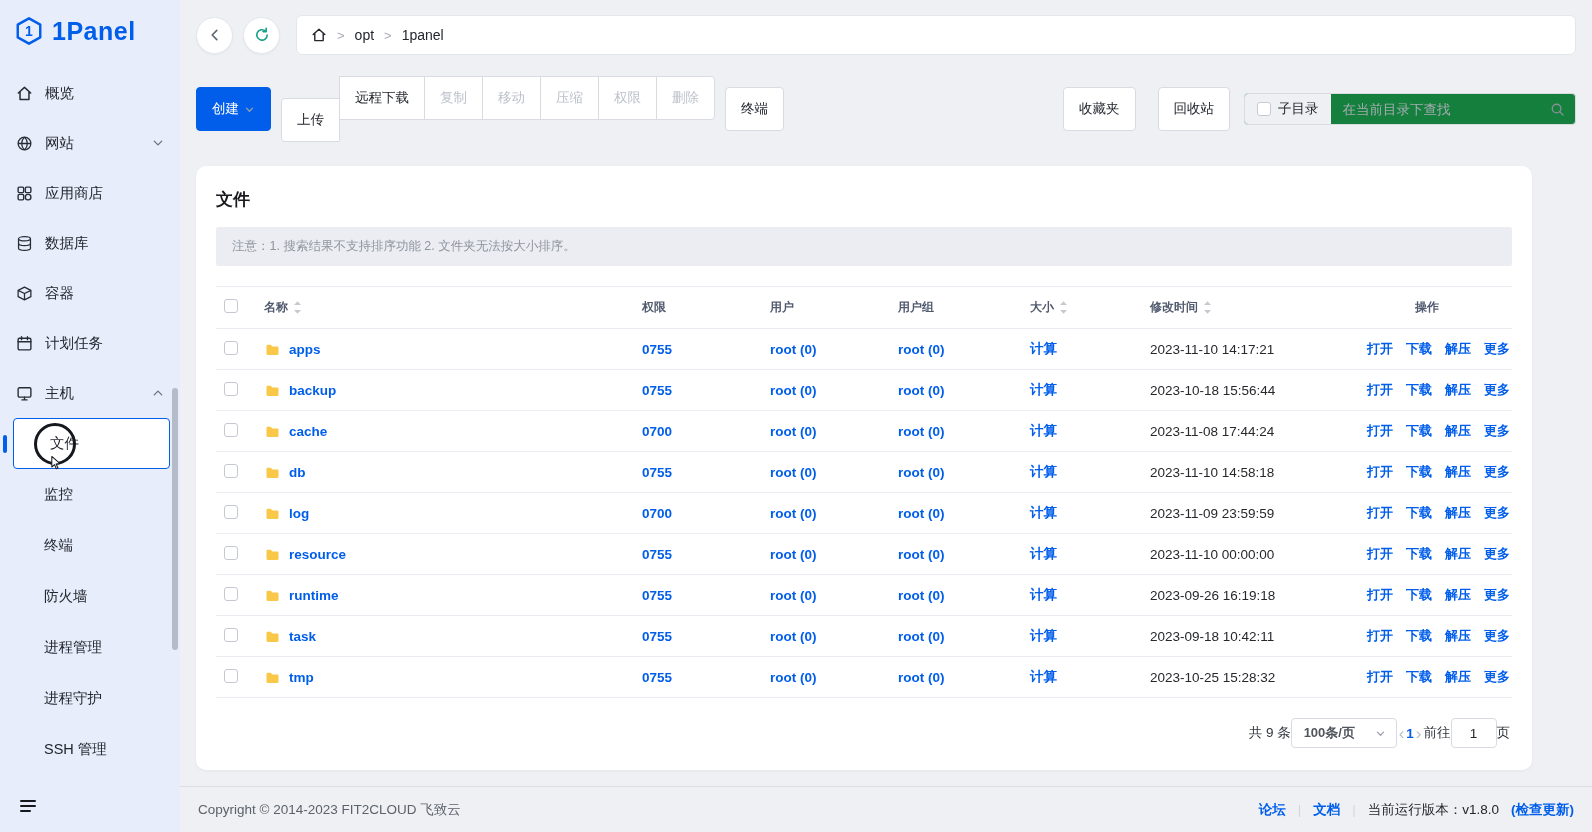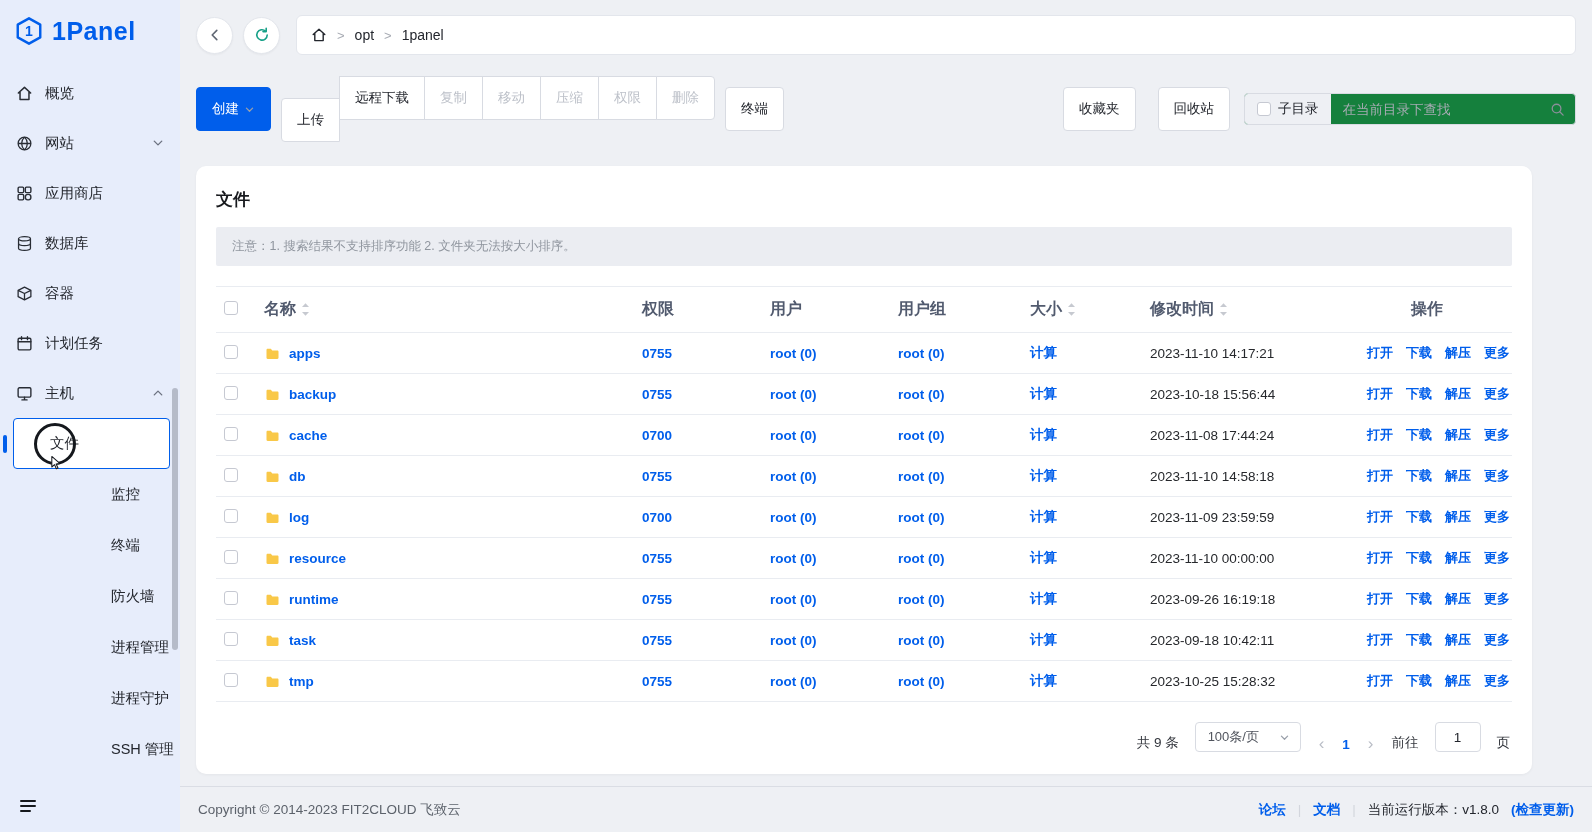--- a/index.html
+++ b/index.html
@@ -11,21 +11,21 @@
   .sidebar { position:relative; width:180px; flex:0 0 180px; background:#e7edfb; display:flex; flex-direction:column; }
   .logo { height:62px; display:flex; align-items:center; gap:8px; padding:0 14px; cursor:pointer; flex:0 0 auto; }
   .logo svg { width:30px; height:30px; }
   .logo-text { font-size:25px; font-weight:bold; color:#005eeb; letter-spacing:.5px; }
   .menu { flex:1; padding-top:6px; overflow:hidden; }
   .menu-item { position:relative; height:50px; display:flex; align-items:center; gap:12px; padding:0 16px; font-size:14.5px; cursor:pointer; color:#23262d; }
   .mi-icon { width:17px; height:17px; display:flex; color:#282c34; flex:0 0 auto; }
   .mi-icon svg { width:17px; height:17px; }
   .chev { margin-left:auto; color:#6b7280; display:flex; }
   .chev svg { width:12px; height:12px; }
-  .submenu-item { position:relative; height:51px; display:flex; align-items:center; padding-left:72px; font-size:14.5px; cursor:pointer; color:#23262d;margin-left:39px; }
+  .submenu-item { position:relative; height:51px; display:flex; align-items:center; padding-left:44px; font-size:14.5px; cursor:pointer; color:#23262d; }
   .submenu-item.active { background:#fff; border:1px solid #005eeb; border-radius:4px; margin:0 10px 0 13px; padding-left:36px; }
   .submenu-item.active::before { content:""; position:absolute; left:-11px; top:50%; transform:translateY(-50%); width:4px; height:18px; background:#005eeb; border-radius:2px; }
   .click-ring { position:absolute; left:20px; top:50%; transform:translateY(-50%); width:42px; height:42px; border:3px solid #15181d; border-radius:50%; pointer-events:none; }
   .click-cursor { position:absolute; left:12px; bottom:-8px; display:flex; }
   .click-cursor svg { width:15px; height:15px; }
   .collapse-btn { height:52px; display:flex; align-items:center; padding:0 18px; cursor:pointer; color:#15181d; flex:0 0 auto; }
   .collapse-btn svg { width:20px; height:20px; }
   .side-scrollbar { position:absolute; right:2px; top:388px; width:6px; height:262px; background:rgba(120,127,140,.45); border-radius:3px; cursor:pointer; }
 
   
@@ -59,35 +59,35 @@
   .search-box input::placeholder { color:#a7abb3; }
   .search-icon { display:flex; padding-right:10px; color:#8a8f99; cursor:pointer; }
   .search-icon svg { width:15px; height:15px; }
 
   
   .card { margin:24px 60px 0 16px; background:#fff; border-radius:10px; padding:20px 20px 14px; box-shadow:0 1px 3px rgba(31,35,41,.05); flex:0 0 auto; }
   .card-title { font-size:17px; font-weight:bold; color:#17191d; margin:2px 0 16px; }
   .note { background:#ebedf2; color:#8f959e; font-size:12.5px; padding:11px 16px; border-radius:2px; margin-bottom:20px; }
   table { width:100%; border-collapse:collapse; table-layout:fixed; }
   thead th { border-top:1px solid #e9ecf1; }
-  th { font-size:16px; color:#515a6e; font-weight:bold; text-align:left; padding:12px 8px; border-bottom:1px solid #e9ecf1; }
+  th { font-size:12px; color:#515a6e; font-weight:bold; text-align:left; padding:12px 8px; border-bottom:1px solid #e9ecf1; }
   .th-inner { display:flex; align-items:center; gap:4px; }
   .sort-ic { display:flex; cursor:pointer; }
   td { padding:11px 8px; border-bottom:1px solid #e9ecf1; font-size:13.5px; color:#26282c; overflow:hidden; }
   .name-cell { display:flex; align-items:center; gap:8px; }
   .folder-ic { display:flex; }
   .folder-ic svg { width:17px; height:15px; display:block; }
   .fname, .blue { color:#005eeb; font-weight:bold; cursor:pointer; text-decoration:none; }
   .mtime { color:#26282c; }
   .actions-td { text-align:right; padding-right:2px; white-space:nowrap; }
   .act { color:#005eeb; font-weight:600; margin-left:13px; font-size:13px; cursor:pointer; text-decoration:none; }
   th.th-actions { text-align:center; }
 
-  .pagination { display:flex; align-items:flex-end; justify-content:flex-end; gap:16px; padding:20px 2px 8px; font-size:13.5px; color:#33363d; }
-  .page-size { height:30px; min-width:106px; border:1px solid #d8dbe2; border-radius:4px; background:#fff; display:flex; align-items:center; gap:10px; padding:0 10px 0 12px; color:#51555e; cursor:pointer; font-size:13px; justify-content:space-between; }
+  .pagination { display:flex; align-items:center; justify-content:flex-end; padding:20px 2px 8px; font-size:13.5px; color:#33363d; }
+  .page-size { height:30px; min-width:106px; border:1px solid #d8dbe2; border-radius:4px; background:#fff; display:flex; align-items:center; gap:10px; padding:0 10px 0 12px; color:#51555e; cursor:pointer; font-size:13px; justify-content:space-between;font-weight:bold; }
   .chev-sm { color:#9aa0aa; display:flex; }
   .chev-sm svg { width:11px; height:11px; }
   .pg-arrow { color:#b9bdc6; font-size:17px; cursor:pointer; padding:0 2px; line-height:1; }
   .page-current { color:#005eeb; font-weight:bold; cursor:pointer; }
   .goto-input { width:46px; height:30px; border:1px solid #d8dbe2; border-radius:4px; text-align:center; font-size:13.5px; color:#23262d; outline:none; font-family:inherit; background:#fff; }
 
   
   .footer { margin-top:auto; height:46px; border-top:1px solid #dadde4; display:flex; align-items:center; justify-content:space-between; padding:0 18px; font-size:13.5px; color:#5c626b; flex:0 0 auto; }
   .footer-right { display:flex; align-items:center; gap:12px; }
   .flink { color:#005eeb; font-weight:600; cursor:pointer; text-decoration:none; }

